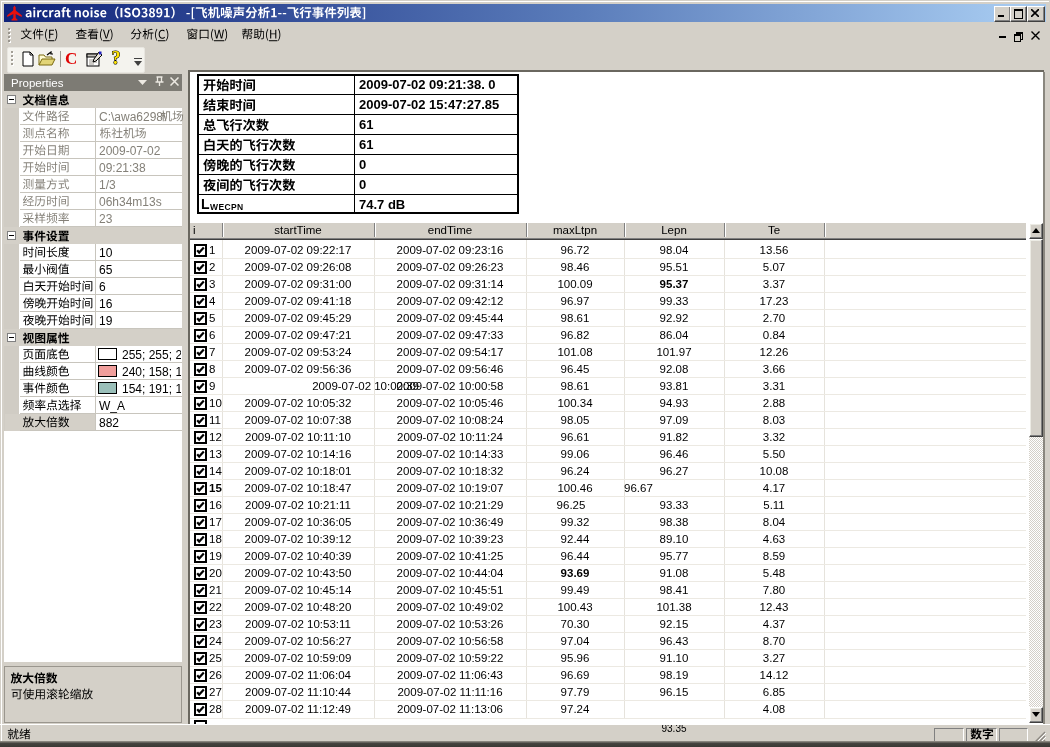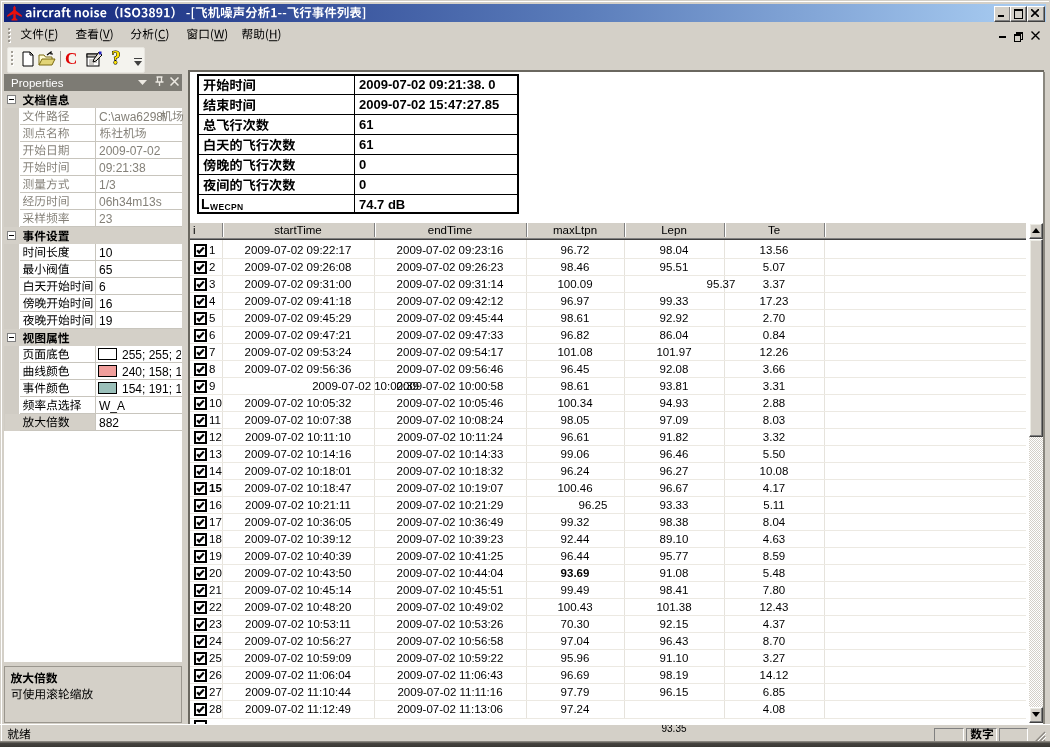--- a/index.html
+++ b/index.html
@@ -178,21 +178,21 @@
 <div style="position:absolute;left:724px;top:262px;width:100px;text-align:center;font-size:11.5px;font-weight:normal;color:#000;white-space:pre;line-height:1;">5.07</div>
 <div style="position:absolute;left:190px;top:258px;width:836px;height:1px;background:#ece9e2"></div>
 <svg style="position:absolute;left:194px;top:278px" width="13" height="13" viewBox="0 0 13 13">
     <rect x="1" y="1" width="11" height="11" fill="#fff" stroke="#000" stroke-width="2"></rect>
     <path d="M3.2 6.2 L5.2 8.6 L9.8 3.6" stroke="#000" stroke-width="2.2" fill="none"></path>
   </svg>
 <div style="position:absolute;left:209px;top:279px;font-size:11.5px;font-weight:normal;color:#000;white-space:pre;line-height:1;">3</div>
 <div style="position:absolute;left:222px;top:279px;width:152px;text-align:center;font-size:11.5px;font-weight:normal;color:#000;white-space:pre;line-height:1;">2009-07-02 09:31:00</div>
 <div style="position:absolute;left:374px;top:279px;width:152px;text-align:center;font-size:11.5px;font-weight:normal;color:#000;white-space:pre;line-height:1;">2009-07-02 09:31:14</div>
 <div style="position:absolute;left:526px;top:279px;width:98px;text-align:center;font-size:11.5px;font-weight:normal;color:#000;white-space:pre;line-height:1;">100.09</div>
-<div style="position:absolute;left:624px;top:279px;width:100px;text-align:center;font-size:11.5px;font-weight:normal;color:#000;white-space:pre;line-height:1;margin-left:47px;">95.37</div>
+<div style="position:absolute;left:624px;top:279px;width:100px;text-align:center;font-size:11.5px;font-weight:bold;color:#000;white-space:pre;line-height:1;">95.37</div>
 <div style="position:absolute;left:724px;top:279px;width:100px;text-align:center;font-size:11.5px;font-weight:normal;color:#000;white-space:pre;line-height:1;">3.37</div>
 <div style="position:absolute;left:190px;top:275px;width:836px;height:1px;background:#ece9e2"></div>
 <svg style="position:absolute;left:194px;top:295px" width="13" height="13" viewBox="0 0 13 13">
     <rect x="1" y="1" width="11" height="11" fill="#fff" stroke="#000" stroke-width="2"></rect>
     <path d="M3.2 6.2 L5.2 8.6 L9.8 3.6" stroke="#000" stroke-width="2.2" fill="none"></path>
   </svg>
 <div style="position:absolute;left:209px;top:296px;font-size:11.5px;font-weight:normal;color:#000;white-space:pre;line-height:1;">4</div>
 <div style="position:absolute;left:222px;top:296px;width:152px;text-align:center;font-size:11.5px;font-weight:normal;color:#000;white-space:pre;line-height:1;">2009-07-02 09:41:18</div>
 <div style="position:absolute;left:374px;top:296px;width:152px;text-align:center;font-size:11.5px;font-weight:normal;color:#000;white-space:pre;line-height:1;">2009-07-02 09:42:12</div>
 <div style="position:absolute;left:526px;top:296px;width:98px;text-align:center;font-size:11.5px;font-weight:normal;color:#000;white-space:pre;line-height:1;">96.97</div>
@@ -310,31 +310,31 @@
 <div style="position:absolute;left:724px;top:466px;width:100px;text-align:center;font-size:11.5px;font-weight:normal;color:#000;white-space:pre;line-height:1;">10.08</div>
 <div style="position:absolute;left:190px;top:462px;width:836px;height:1px;background:#ece9e2"></div>
 <svg style="position:absolute;left:194px;top:482px" width="13" height="13" viewBox="0 0 13 13">
     <rect x="1" y="1" width="11" height="11" fill="#fff" stroke="#000" stroke-width="2"></rect>
     <path d="M3.2 6.2 L5.2 8.6 L9.8 3.6" stroke="#000" stroke-width="2.2" fill="none"></path>
   </svg>
 <div style="position:absolute;left:209px;top:483px;font-size:11.5px;font-weight:bold;color:#000;white-space:pre;line-height:1;">15</div>
 <div style="position:absolute;left:222px;top:483px;width:152px;text-align:center;font-size:11.5px;font-weight:normal;color:#000;white-space:pre;line-height:1;">2009-07-02 10:18:47</div>
 <div style="position:absolute;left:374px;top:483px;width:152px;text-align:center;font-size:11.5px;font-weight:normal;color:#000;white-space:pre;line-height:1;">2009-07-02 10:19:07</div>
 <div style="position:absolute;left:526px;top:483px;width:98px;text-align:center;font-size:11.5px;font-weight:normal;color:#000;white-space:pre;line-height:1;">100.46</div>
-<div style="position:absolute;left:624px;top:483px;width:100px;text-align:center;font-size:11.5px;font-weight:normal;color:#000;white-space:pre;line-height:1;">96.67</div>
+<div style="position:absolute;left:624px;top:483px;width:100px;text-align:left;font-size:11.5px;font-weight:normal;color:#000;white-space:pre;line-height:1;">96.67</div>
 <div style="position:absolute;left:724px;top:483px;width:100px;text-align:center;font-size:11.5px;font-weight:normal;color:#000;white-space:pre;line-height:1;">4.17</div>
 <div style="position:absolute;left:190px;top:479px;width:836px;height:1px;background:#ece9e2"></div>
 <svg style="position:absolute;left:194px;top:499px" width="13" height="13" viewBox="0 0 13 13">
     <rect x="1" y="1" width="11" height="11" fill="#fff" stroke="#000" stroke-width="2"></rect>
     <path d="M3.2 6.2 L5.2 8.6 L9.8 3.6" stroke="#000" stroke-width="2.2" fill="none"></path>
   </svg>
 <div style="position:absolute;left:209px;top:500px;font-size:11.5px;font-weight:normal;color:#000;white-space:pre;line-height:1;">16</div>
 <div style="position:absolute;left:222px;top:500px;width:152px;text-align:center;font-size:11.5px;font-weight:normal;color:#000;white-space:pre;line-height:1;">2009-07-02 10:21:11</div>
 <div style="position:absolute;left:374px;top:500px;width:152px;text-align:center;font-size:11.5px;font-weight:normal;color:#000;white-space:pre;line-height:1;">2009-07-02 10:21:29</div>
-<div style="position:absolute;left:544px;top:500px;width:98px;text-align:center;font-size:11.5px;font-weight:normal;color:#000;white-space:pre;line-height:1;">96.25</div>
+<div style="position:absolute;left:522px;top:500px;width:98px;text-align:center;font-size:11.5px;font-weight:normal;color:#000;white-space:pre;line-height:1;">96.25</div>
 <div style="position:absolute;left:624px;top:500px;width:100px;text-align:center;font-size:11.5px;font-weight:normal;color:#000;white-space:pre;line-height:1;">93.33</div>
 <div style="position:absolute;left:724px;top:500px;width:100px;text-align:center;font-size:11.5px;font-weight:normal;color:#000;white-space:pre;line-height:1;">5.11</div>
 <div style="position:absolute;left:190px;top:496px;width:836px;height:1px;background:#ece9e2"></div>
 <svg style="position:absolute;left:194px;top:516px" width="13" height="13" viewBox="0 0 13 13">
     <rect x="1" y="1" width="11" height="11" fill="#fff" stroke="#000" stroke-width="2"></rect>
     <path d="M3.2 6.2 L5.2 8.6 L9.8 3.6" stroke="#000" stroke-width="2.2" fill="none"></path>
   </svg>
 <div style="position:absolute;left:209px;top:517px;font-size:11.5px;font-weight:normal;color:#000;white-space:pre;line-height:1;">17</div>
 <div style="position:absolute;left:222px;top:517px;width:152px;text-align:center;font-size:11.5px;font-weight:normal;color:#000;white-space:pre;line-height:1;">2009-07-02 10:36:05</div>
 <div style="position:absolute;left:374px;top:517px;width:152px;text-align:center;font-size:11.5px;font-weight:normal;color:#000;white-space:pre;line-height:1;">2009-07-02 10:36:49</div>

